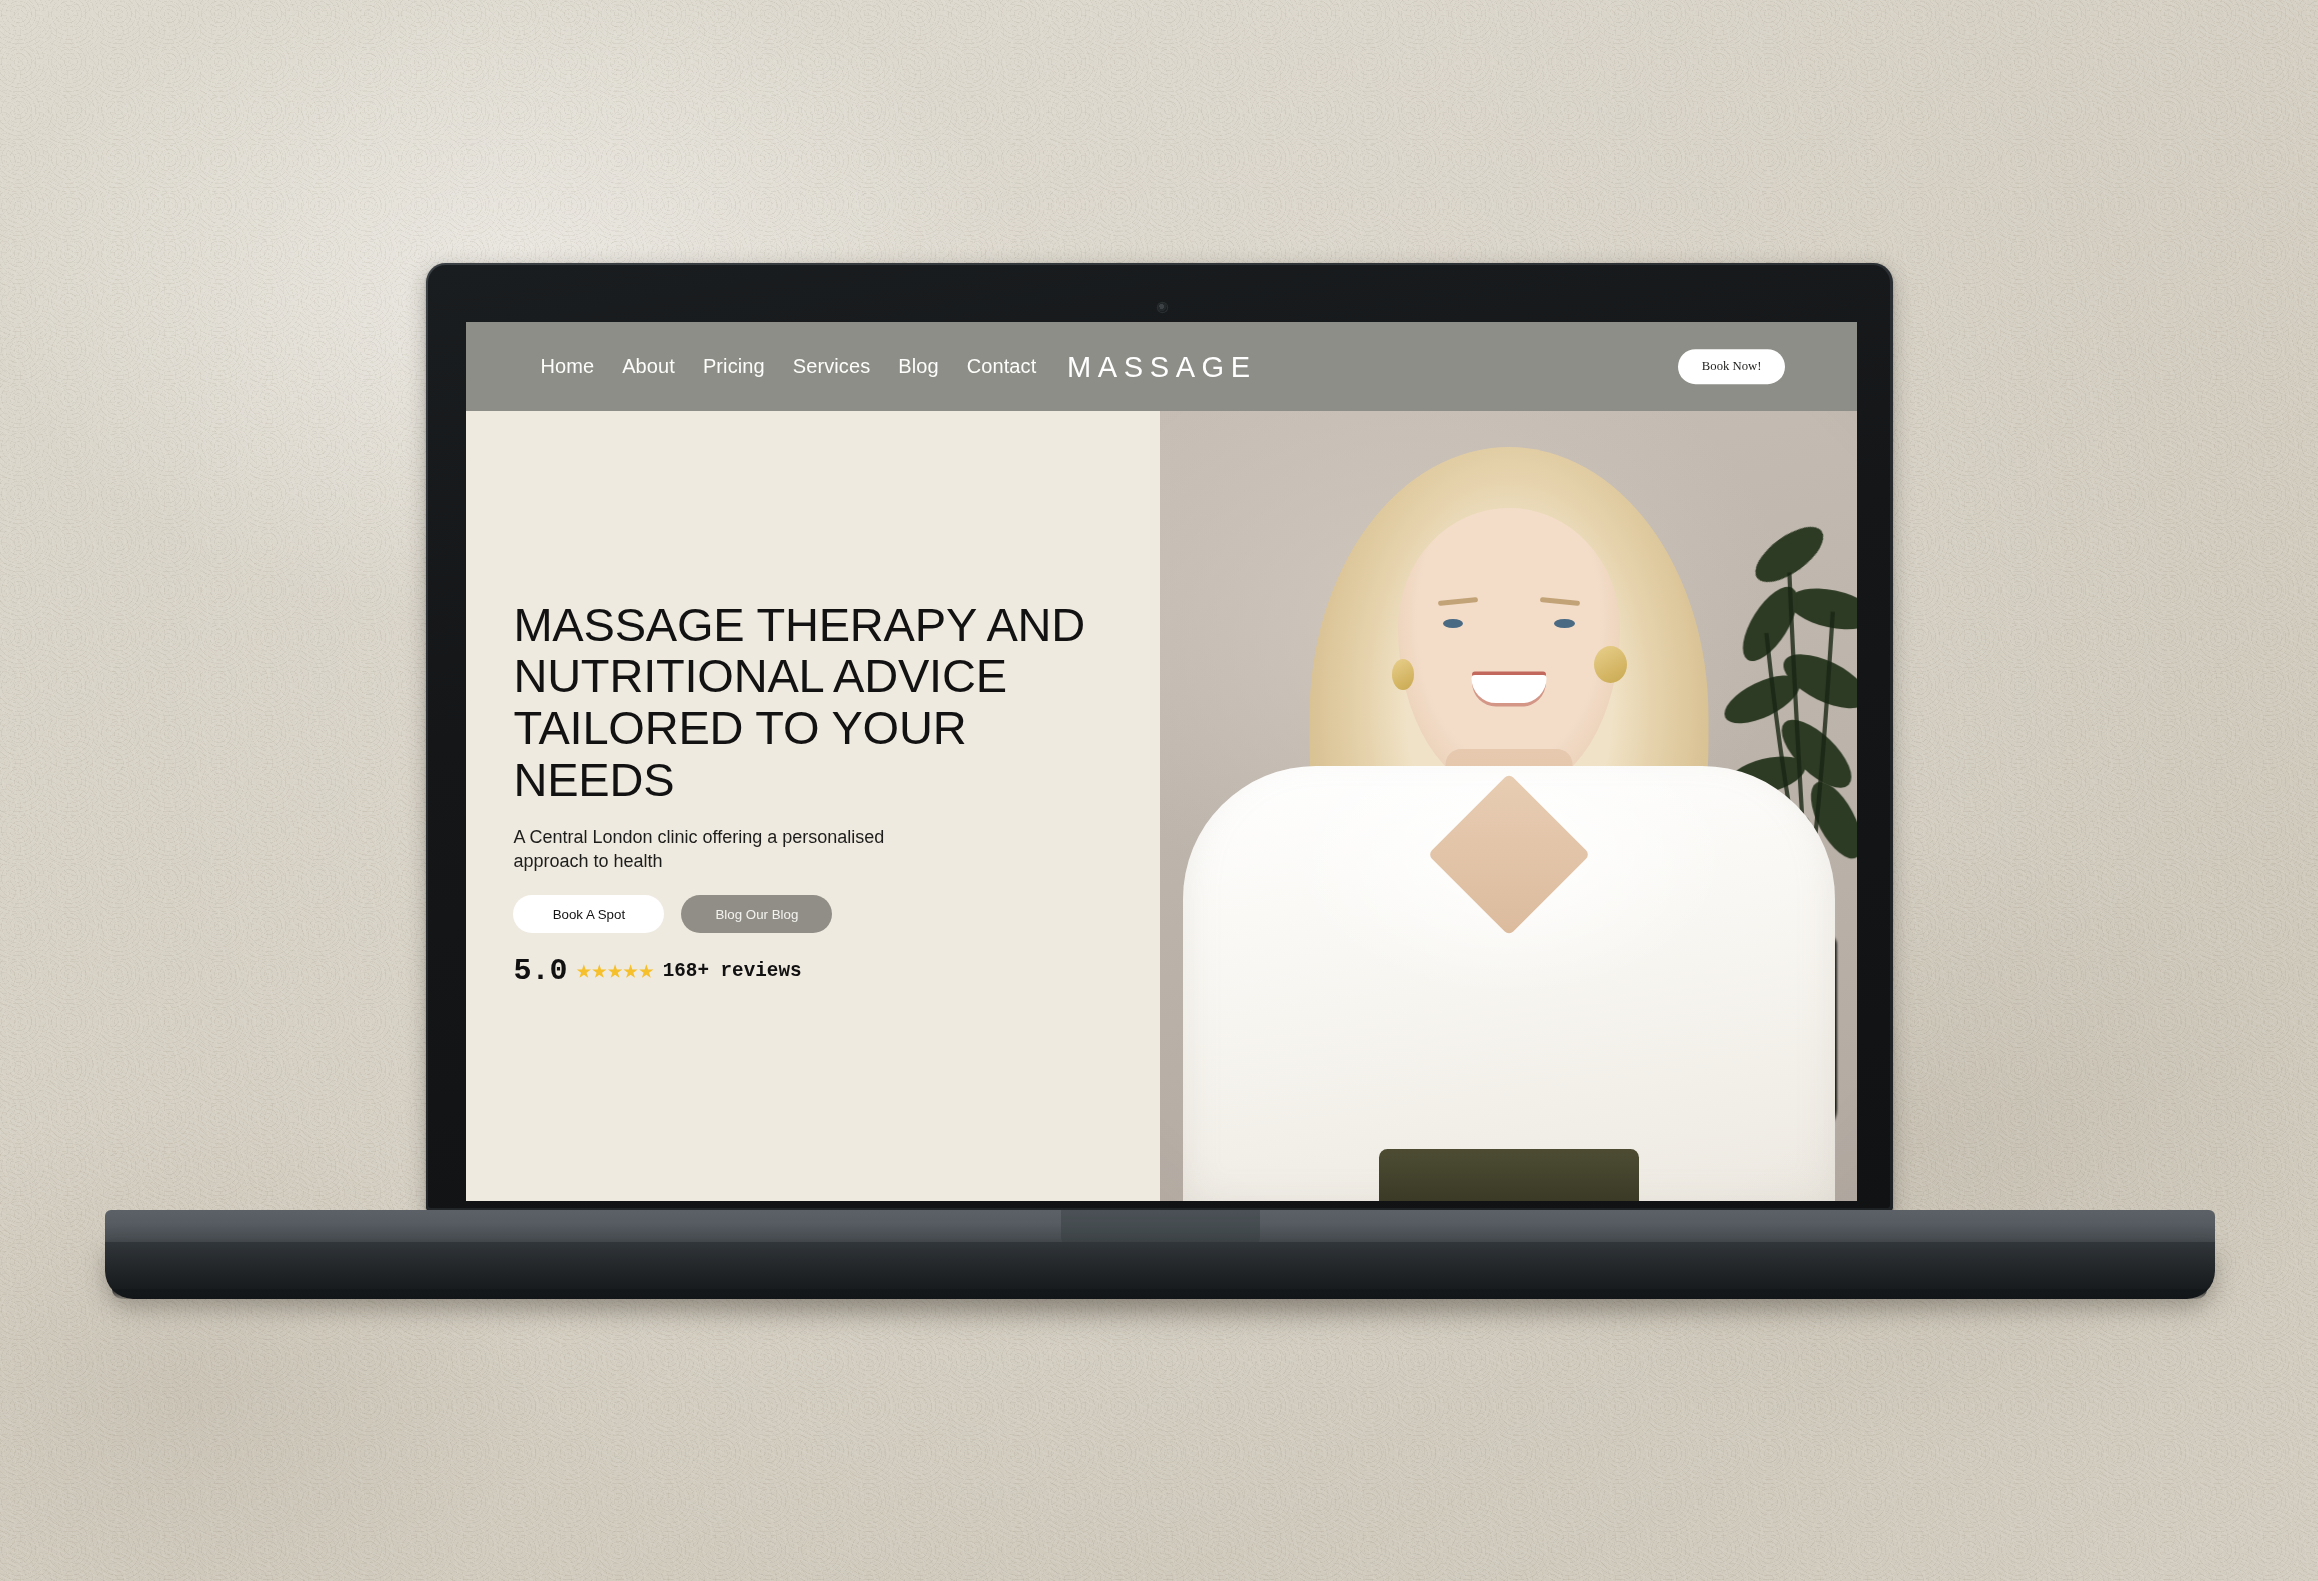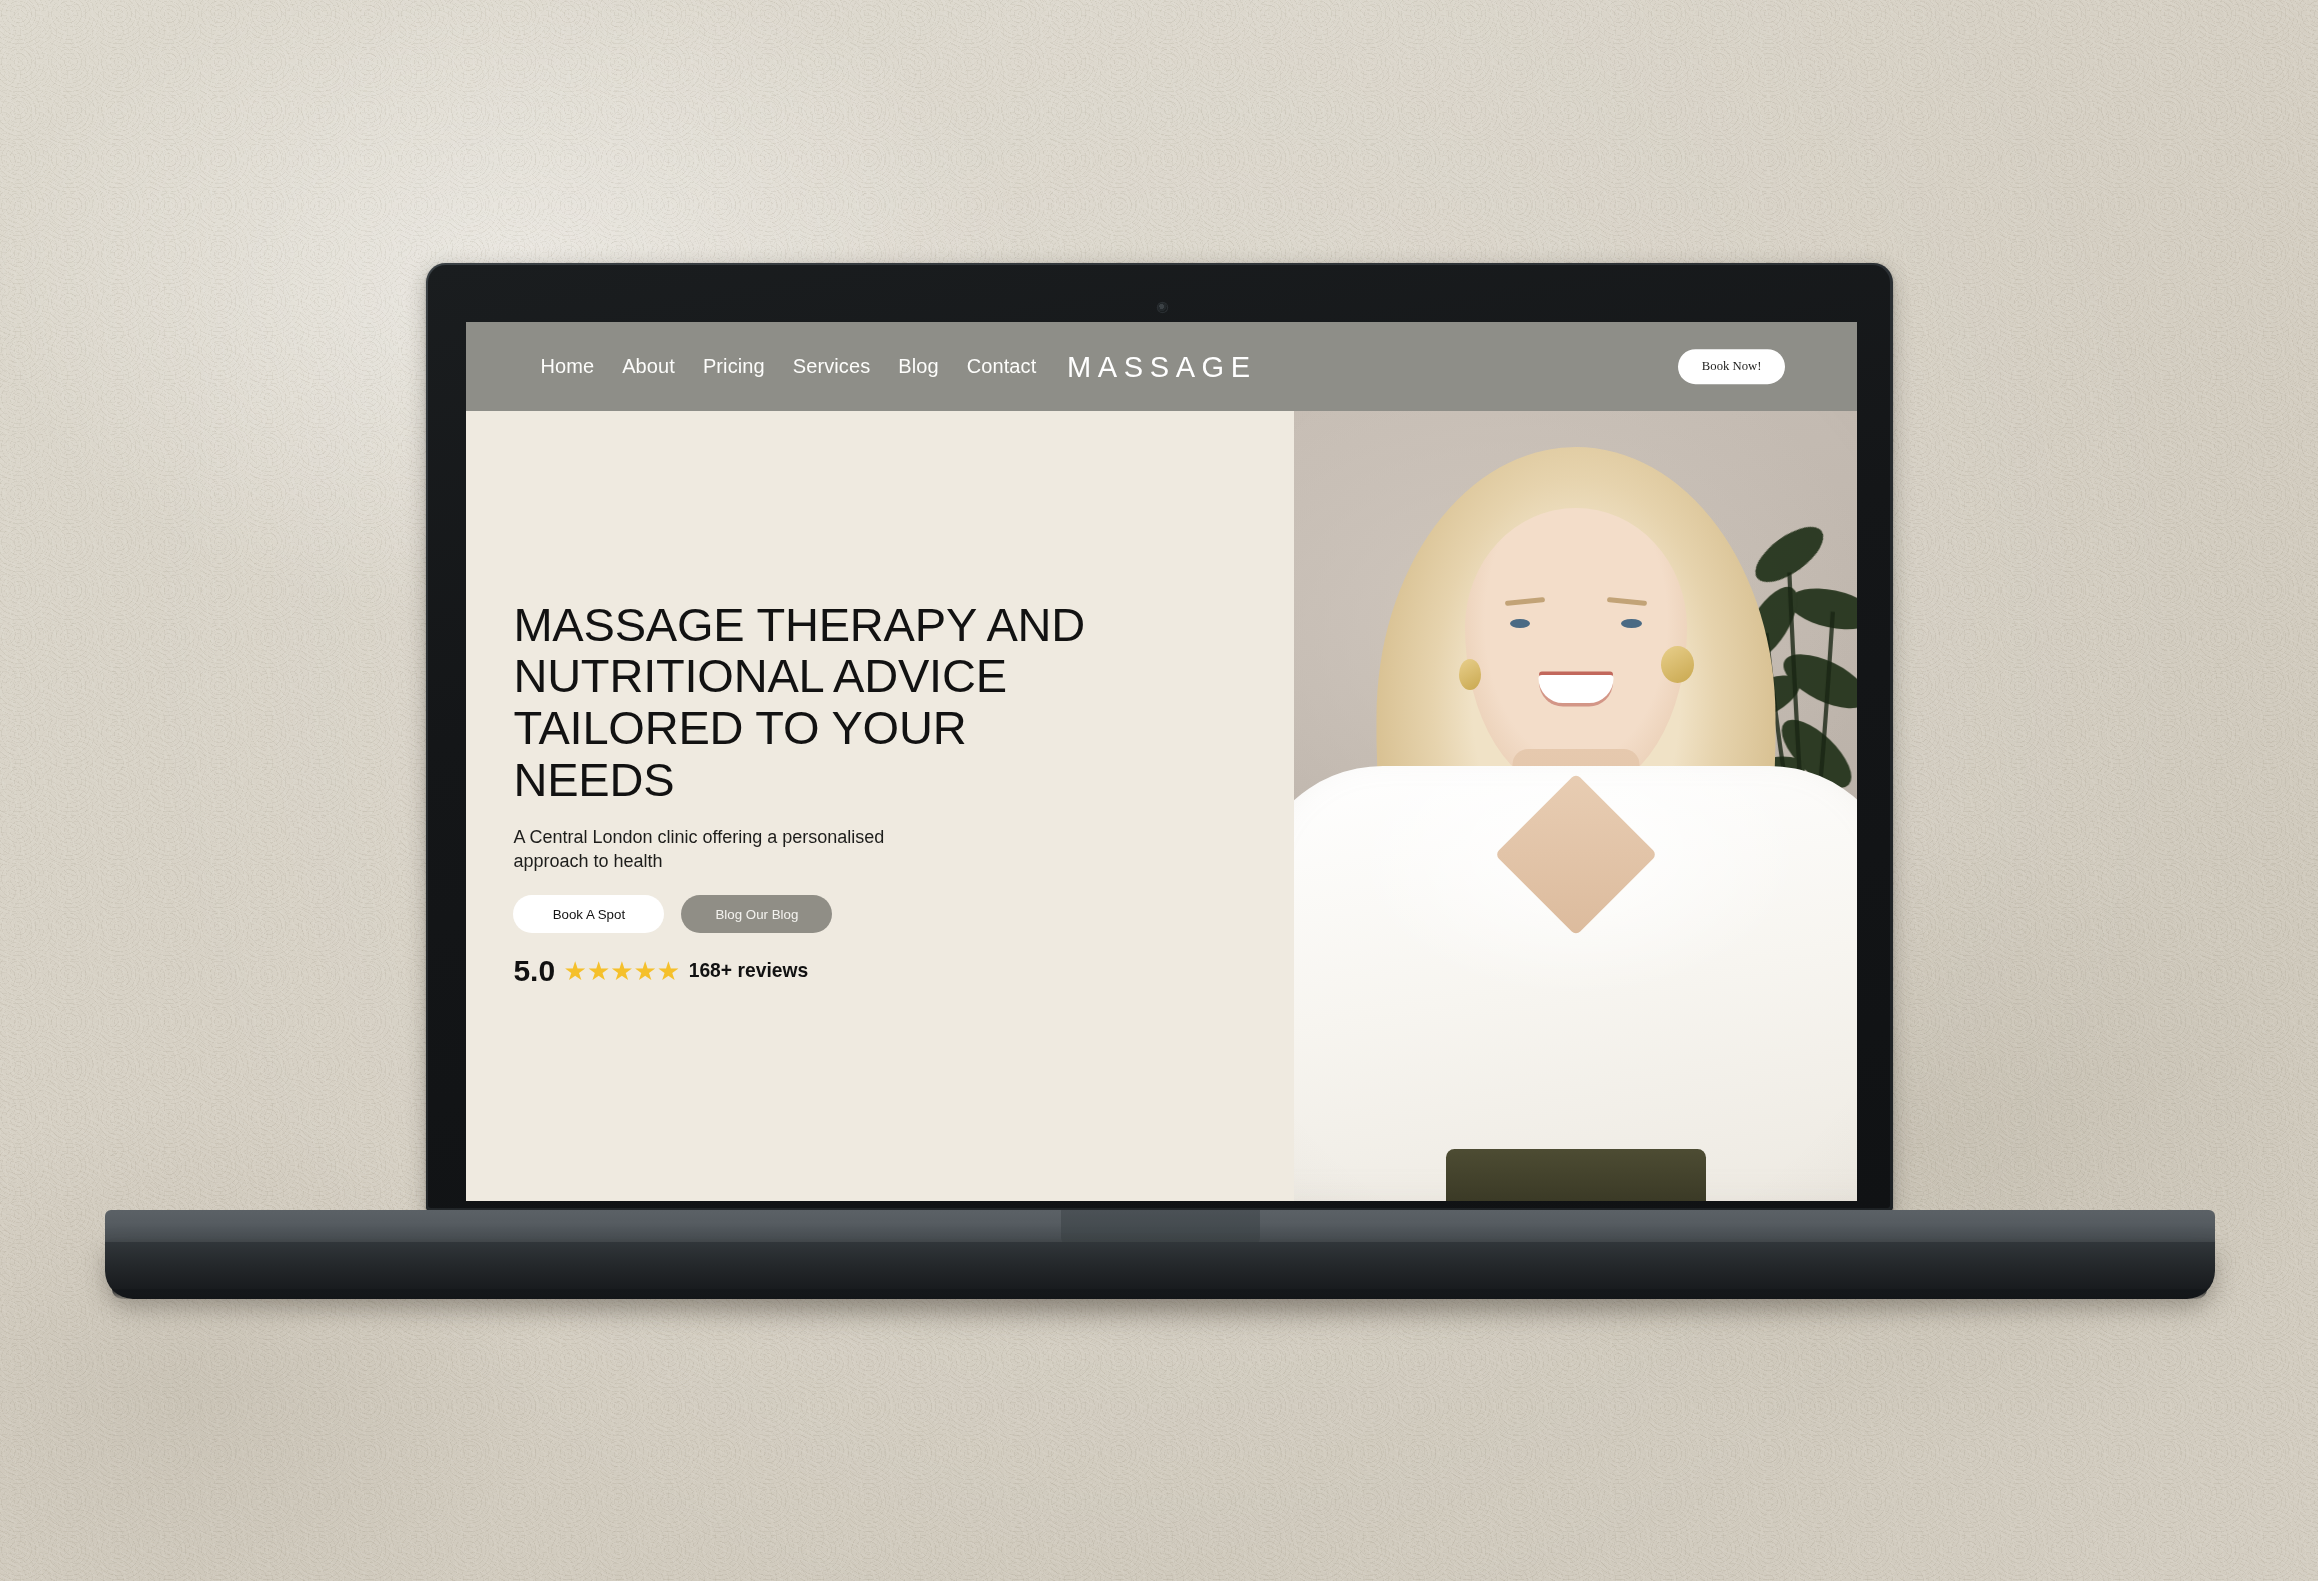--- a/index.html
+++ b/index.html
@@ -111,42 +111,42 @@
   .book-now{
     position:absolute; right:72px; top:50%; transform:translateY(-50%);
     background:#ffffff; color:#1c1c1a; border:none;
     font-size:12.7px; padding:10.3px 24px; border-radius:603px;
     font-family:Liberation Serif, serif; cursor:pointer; white-space:nowrap;
   }
 
   
   .hero{ display:flex; height:790px; }
   .hero-left{
-    width:828px; background:#EFEAE0;
+    width:694px; background:#EFEAE0;
     padding:0 0 12px 47px; display:flex; flex-direction:column; justify-content:center;
   }
   .hero-inner{ margin-top:-15.7px; }
   .headline{
     font-size:47px; line-height:1.10; color:#121212;
     letter-spacing:-0.2px; font-weight:400; max-width:610px;
   }
   .sub{
     margin-top:20.5px; font-size:18px; line-height:1.32;
     color:#1d1d1b; max-width:447px; font-weight:400;
   }
   .cta-row{ margin-top:22px; display:flex; gap:17px; }
   .btn{
     border:none; font-family:inherit; font-size:13.3px;
     padding:11.5px 0; width:151px; border-radius:603px; cursor:pointer;
     text-align:center; white-space:nowrap;
   }
   .btn-primary{ background:#ffffff; color:#141414; }
   .btn-secondary{ background:#908e86; color:#f4f3ef; }
 
-  .rating{ margin-top:23px; display:flex; align-items:center; gap:8.5px; }
+  .rating{ margin-top:23px; display:flex; align-items:center; gap:8.5px;font-family:Liberation Mono, monospace; }
   .rating-score{ font-size:30px; font-weight:700; color:#111; line-height:1; }
   .stars{ display:flex; gap:1.8px; font-size:26px; color:#F5C02B; line-height:1; }
   .rating-count{ font-size:19.3px; font-weight:700; color:#111; }
 
   .badges{ margin-top:13.3px; display:flex; align-items:center; gap:42px; }
   .treatwell{
     font-family:"Liberation Serif", serif;
     font-size:30px; font-weight:700; color:#F25F3E;
     letter-spacing:-0.7px; line-height:1;
   }

